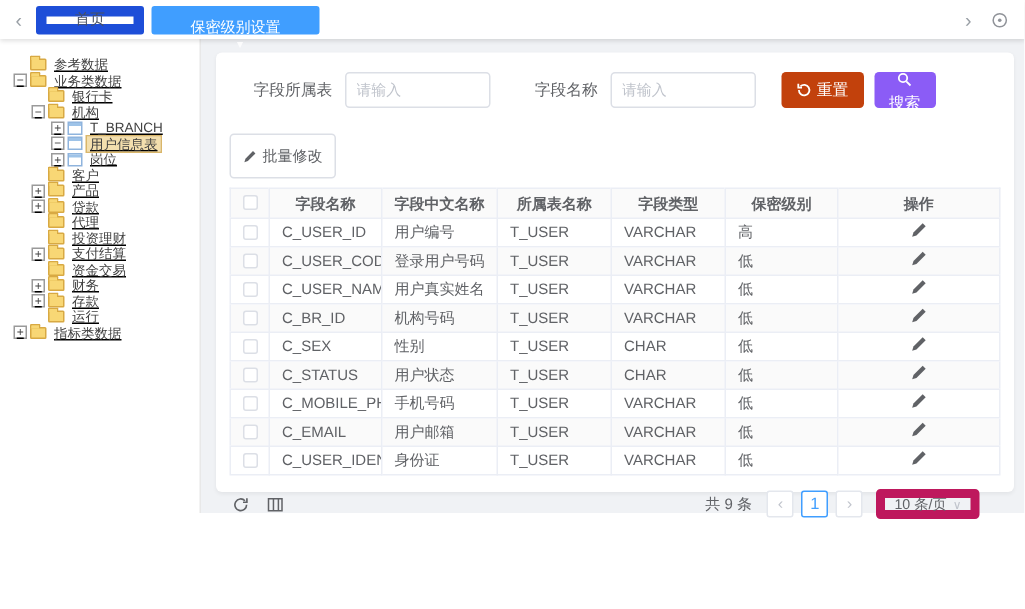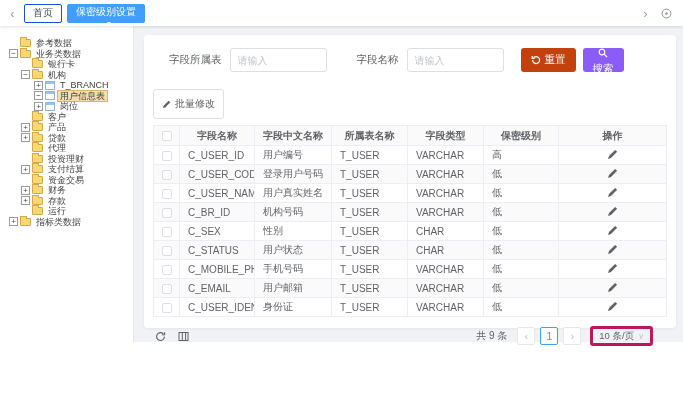--- a/index.html
+++ b/index.html
@@ -3,29 +3,29 @@
 <meta charset="utf-8">
 <style>
   * { margin:0; padding:0; box-sizing:border-box; }
   html,body { width:683px; height:406px; }
   body { font-family:"Liberation Sans","DejaVu Sans",sans-serif; background:#fff; overflow:hidden; }
 
   
   .tabbar { height:26px; background:#fff; display:flex; align-items:center;
             box-shadow:0 1px 3px rgba(0,0,0,.12); position:relative; z-index:2; padding:0 6px; }
   .nav-chev { color:#9aa0a6; font-size:13px; width:13px; text-align:center; cursor:pointer; line-height:1; }
-  .tag { display:inline-flex; align-items:center; height:19px; padding:0 8px; border:1px solid #1d4ed8;
+  .tag { display:inline-flex; align-items:center; height:19px; padding:0 19px; border:7px solid #1d4ed8;
          background:#fff; color:#495060; font-size:10px; margin-left:5px; cursor:pointer; border-radius:2px; }
   .tag.active { background:#409eff; border-color:#409eff; color:#fff;flex-direction:column; }
   .tag .dot { width:6px; height:6px; border-radius:50%; background:#fff; margin-right:5px; }
   .tag .caret { font-size:8px; margin-left:6px; opacity:.85; }
   .tabbar-right { margin-left:auto; display:flex; align-items:center; gap:7px; padding-right:4px; }
 
   
-  .app { display:flex; height:316px; }
+  .app { display:flex; height:316px;text-decoration:underline; }
   .sidebar { width:134px; background:#fff; border-right:1px solid #e8e8e8; padding-top:12px; overflow:hidden; }
   .main { flex:1; background:#f0f2f5; position:relative; }
   .card { position:absolute; left:10px; top:9px; right:7px; bottom:14px; background:#fff;
           border-radius:4px; box-shadow:0 1px 3px rgba(0,0,0,.06); padding:0 9px; }
 
   
   .tree-item { display:flex; align-items:center; height:10px; font-size:9px; color:#3f3f3f;
                cursor:pointer; white-space:nowrap; margin-bottom:0.5px; }
   .lvl1 { padding-left:9px; } .lvl2 { padding-left:21px; } .lvl3 { padding-left:34px; }
   .exp { width:9px; height:9px; border:1px solid #9a9a9a; background:#fff; color:#444; font-size:8px;
@@ -76,21 +76,21 @@
   .tfoot { display:flex; align-items:center; margin-top:9px; }
   .icon-btn { width:14px; height:14px; display:inline-flex; align-items:center; justify-content:center;
               cursor:pointer; margin-right:9px; }
   .pg { margin-left:auto; display:flex; align-items:center; gap:5px; font-size:10px; color:#606266;
         padding-right:14px; }
   .pg-total { margin-right:5px; }
   .pg-btn { width:18px; height:18px; border:1px solid #e4e7ed; border-radius:2px; background:#fff;
             color:#c0c4cc; display:inline-flex; align-items:center; justify-content:center;
             font-size:11px; cursor:pointer; line-height:1; }
   .pg-cur { border-color:#409eff; color:#409eff; }
-  .pg-size { height:20px; border:3px solid #be185d; border-radius:3px; display:inline-flex;
+  .pg-size { height:20px; border:6px solid #be185d; border-radius:3px; display:inline-flex;
              align-items:center; gap:4px; padding:0 6px; font-size:9.5px; color:#606266;
              cursor:pointer; margin-left:4px;text-align:right; }
   .pg-size .caret { font-size:8px; color:#c0c4cc; }
 </style>
 </head>
 <body>
 
 <div class="tabbar">
   <span class="nav-chev">‹</span>
   <span class="tag">

